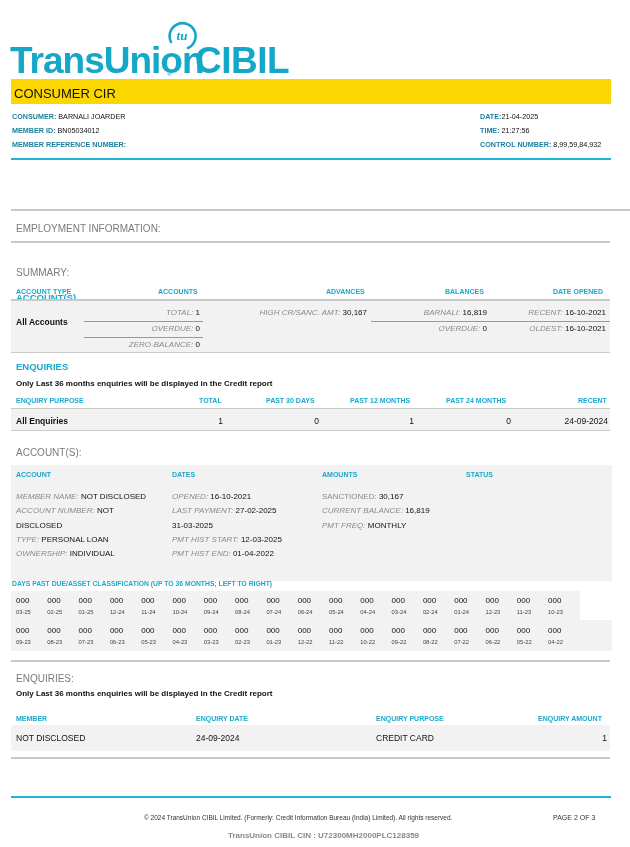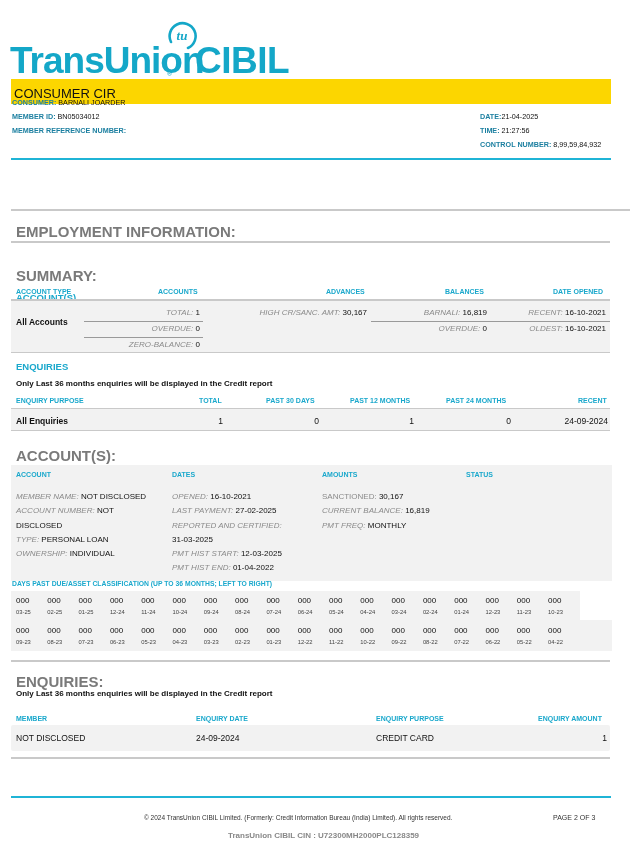--- a/index.html
+++ b/index.html
@@ -11,27 +11,27 @@
   .logo-reg { position: absolute; left: 157px; top: 52px; font-size: 7px; color: #14a7c8; }
   .logo-cibil { position: absolute; left: 185px; top: 22px; font-size: 37px; font-weight: bold; color: #14a7c8; letter-spacing: -0.5px; }
   .logo-tu { position: absolute; left: 156px; top: 2px; width: 32px; height: 32px; }
 
   .title-bar { position: absolute; left: 11px; top: 79px; width: 600px; height: 25px; background: #fcd600; }
   .title-bar span { position: absolute; left: 3px; top: 7px; font-size: 13px; color: #111; }
 
   .meta { position: absolute; font-size: 7.2px; line-height: 14px; }
   .meta .k { color: #1b7fa0; font-weight: bold; }
   .meta .v { color: #111; }
-  .meta-left { left: 12px; top: 96px; }
+  .meta-left { left: 12px; top: 110px; }
   .meta-right { left: 480px; top: 110px; }
 
   .hr-blue { position: absolute; left: 11px; width: 600px; height: 2px; background: #1fb4d6; }
   .hr-grey { position: absolute; left: 11px; height: 2px; background: #c9c9c9; }
 
-  .sec-head { position: absolute; left: 16px; font-size: 15px; font-weight: bold; color: #7a7a7a; }
+  .sec-head { position: absolute; left: 16px; font-size: 10px; font-weight: normal; color: #7a7a7a; }
   .sub-head { position: absolute; left: 16px; font-size: 9.5px; font-weight: bold; color: #1aa8cc; }
   .note { position: absolute; left: 16px; font-size: 8px; font-weight: bold; color: #111; }
 
   .th { position: absolute; font-size: 7px; font-weight: bold; color: #1aa8cc; }
   .lbl { color: #8a8a8a; font-style: italic; }
   .val { color: #111; }
 
   .grey-box { position: absolute; background: #f2f2f2; }
 
   .sum-cell { position: absolute; font-size: 8px; text-align: right; white-space: nowrap; }
@@ -143,21 +143,20 @@
   <div><span class="lbl">MEMBER NAME:</span> <span class="val">NOT DISCLOSED</span></div>
   <div><span class="lbl">ACCOUNT NUMBER:</span> <span class="val">NOT</span></div>
   <div><span class="val">DISCLOSED</span></div>
   <div><span class="lbl">TYPE:</span> <span class="val">PERSONAL LOAN</span></div>
   <div><span class="lbl">OWNERSHIP:</span> <span class="val">INDIVIDUAL</span></div>
 </div>
 
 <div class="acc-txt" style="left:172px; top:490px; width:150px;">
   <div><span class="lbl">OPENED:</span> <span class="val">16-10-2021</span></div>
   <div><span class="lbl">LAST PAYMENT:</span> <span class="val">27-02-2025</span></div>
-  <div><span class="lbl">REPORTED AND CERTIFIED:</span></div>
   <div><span class="val">31-03-2025</span></div>
   <div><span class="lbl">PMT HIST START:</span> <span class="val">12-03-2025</span></div>
   <div><span class="lbl">PMT HIST END:</span> <span class="val">01-04-2022</span></div>
 </div>
 
 <div class="acc-txt" style="left:322px; top:490px; width:140px;">
   <div><span class="lbl" style="font-style:normal;">SANCTIONED:</span> <span class="val">30,167</span></div>
   <div><span class="lbl">CURRENT BALANCE:</span> <span class="val">16,819</span></div>
   <div><span class="lbl">PMT FREQ:</span> <span class="val">MONTHLY</span></div>
 </div>

